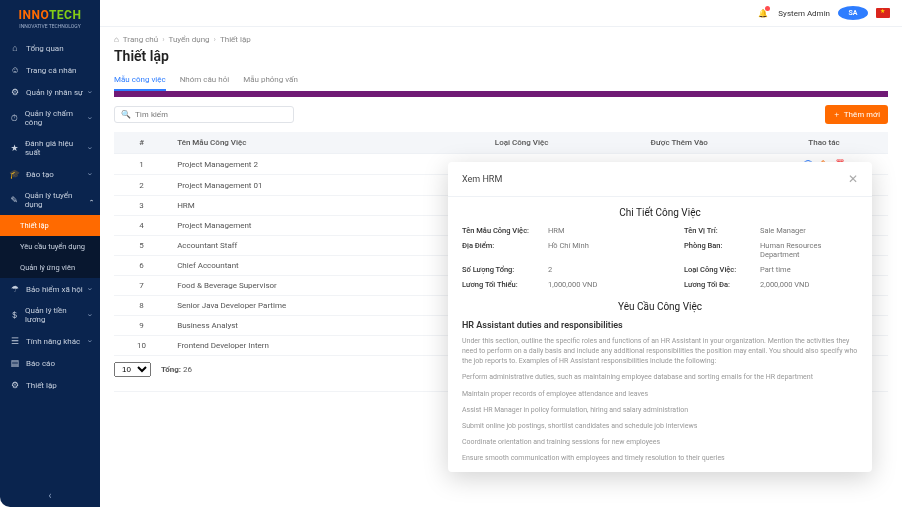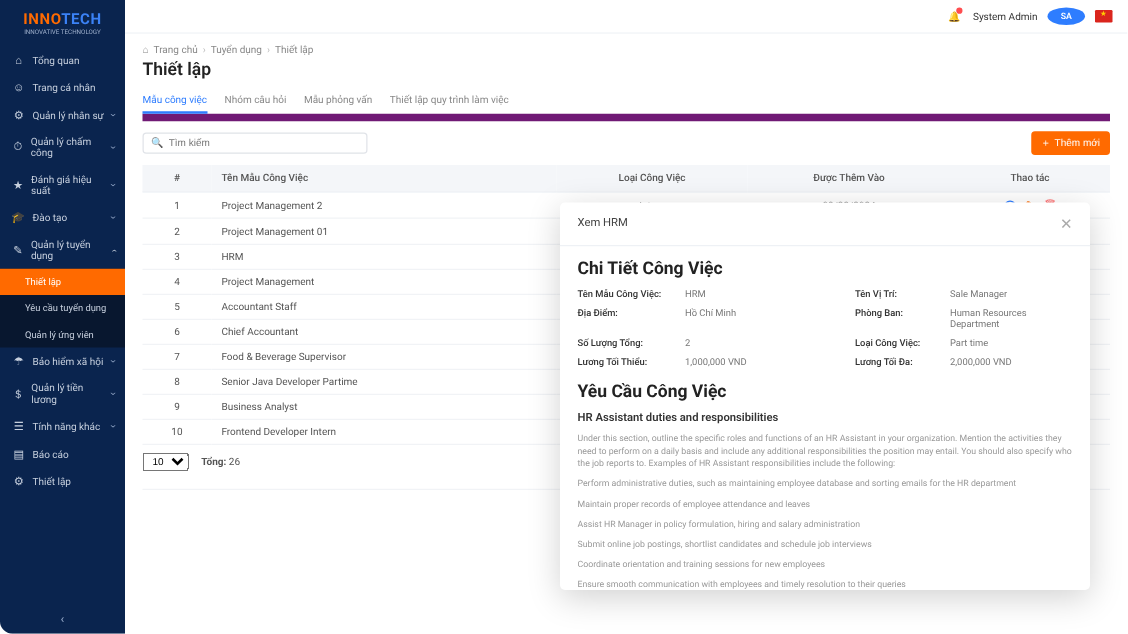--- a/index.html
+++ b/index.html
@@ -2,21 +2,21 @@
 <html><head>
 <meta charset="utf-8">
 <style>
   * { margin: 0; padding: 0; box-sizing: border-box; }
   body { font-family: -apple-system, BlinkMacSystemFont, "Segoe UI", Roboto, sans-serif; font-size: 10px; background: #fff; color: #333; width: 902px; height: 507px; overflow: hidden; position: relative; }
   .app { display: flex; height: 100%; }
   .sidebar { width: 100px; background: #0a244e; color: #c7d0de; display: flex; flex-direction: column; border-bottom-left-radius: 10px; border-top-left-radius: 0; }
   .logo { padding: 8px 6px; display: flex; flex-direction: column; align-items: center; }
   .logo-text { font-weight: 700; font-size: 12px; letter-spacing: 0.5px; }
   .logo-text span.orange { color: #ff6a00; }
-  .logo-text span.white { color: #3b82f6; }
+  .logo-text span.white { color: #84cc16; }
   .logo-sub { font-size: 5px; color: #9fb0cc; margin-top: 1px; }
   .side-nav { flex: 1; overflow-y: auto; }
   .side-item { display: flex; align-items: center; gap: 6px; padding: 6px 8px; font-size: 8px; cursor: pointer; color: #c7d0de; border-left: 2px solid transparent; }
   .side-item.expandable::after { content: "›"; margin-left: auto; font-size: 9px; color: #8fa3c4; transform: rotate(90deg); }
   .side-item.expanded::after { content: "›"; margin-left: auto; transform: rotate(-90deg); }
   .side-sub { background: #08172f; }
   .side-sub .side-item { padding-left: 18px; font-size: 7.5px; }
   .side-sub .side-item.active { background: #ff6a00; color: #fff; }
   .side-icon { width: 10px; height: 10px; display: inline-flex; align-items: center; justify-content: center; font-size: 9px; }
   .collapse-btn { padding: 6px; text-align: center; color: #8fa3c4; font-size: 10px; cursor: pointer; }
@@ -50,21 +50,21 @@
   .edit-icon { color: #ff6a00; }
   .delete-icon { color: #ff4d4f; }
   .pager { display: flex; align-items: center; gap: 10px; font-size: 8px; color: #555; margin-top: 6px; }
   .pager select { font-size: 8px; padding: 1px 3px; }
   .footer { text-align: center; font-size: 7px; color: #aaa; padding: 8px 0; border-top: 1px solid #f1f3f6; margin-top: 14px; }
   .modal { position: absolute; top: 162px; left: 448px; width: 424px; height: 310px; background: #fff; border-radius: 4px; box-shadow: 0 6px 26px rgba(0,0,0,0.18); display: flex; flex-direction: column; z-index: 50; }
   .modal-head { display: flex; align-items: center; justify-content: space-between; padding: 10px 14px; border-bottom: 1px solid #eef1f5; }
   .modal-title { font-size: 9px; color: #444; }
   .modal-close { font-size: 12px; color: #aaa; cursor: pointer; background: none; border: none; }
   .modal-body { padding: 10px 14px; overflow: auto; flex: 1; font-size: 8px; color: #555; }
-  .section-title { font-size: 14px; font-weight: 700; color: #222; margin-bottom: 8px; }
+  .section-title { font-size: 10px; font-weight: 400; color: #222; margin-bottom: 8px; text-align: center; }
   .detail-grid { display: grid; grid-template-columns: 80px 130px 70px 1fr; row-gap: 6px; column-gap: 6px; font-size: 7.5px; margin-bottom: 12px; }
   .detail-grid .lbl { color: #333; font-weight: 500; }
   .detail-grid .val { color: #777; }
   .req-title { font-size: 9px; font-weight: 600; color: #333; margin: 6px 0 6px; }
   .req-body p { color: #999; font-size: 7px; line-height: 1.45; margin-bottom: 6px; }
 </style>
 </head>
 <body>
 
 <div class="app">
@@ -152,21 +152,20 @@
         <span class="sep">›</span>
         <span>Tuyển dụng</span>
         <span class="sep">›</span>
         <span>Thiết lập</span>
       </div>
       <h1 class="page-title">Thiết lập</h1>
       <div class="tabs" id="tabs">
           <div class="tab active">Mẫu công việc</div>
           <div class="tab">Nhóm câu hỏi</div>
           <div class="tab">Mẫu phỏng vấn</div>
-          <div class="tab">Thiết lập quy trình làm việc</div>
         </div>
       <div class="toolbar">
         <div class="search">
           <span>🔍</span>
           <input type="text" placeholder="Tìm kiếm" style="">
         </div>
         <div class="spacer"></div>
         <button class="btn-add">
             <span>＋</span>
             <span>Thêm mới</span>

